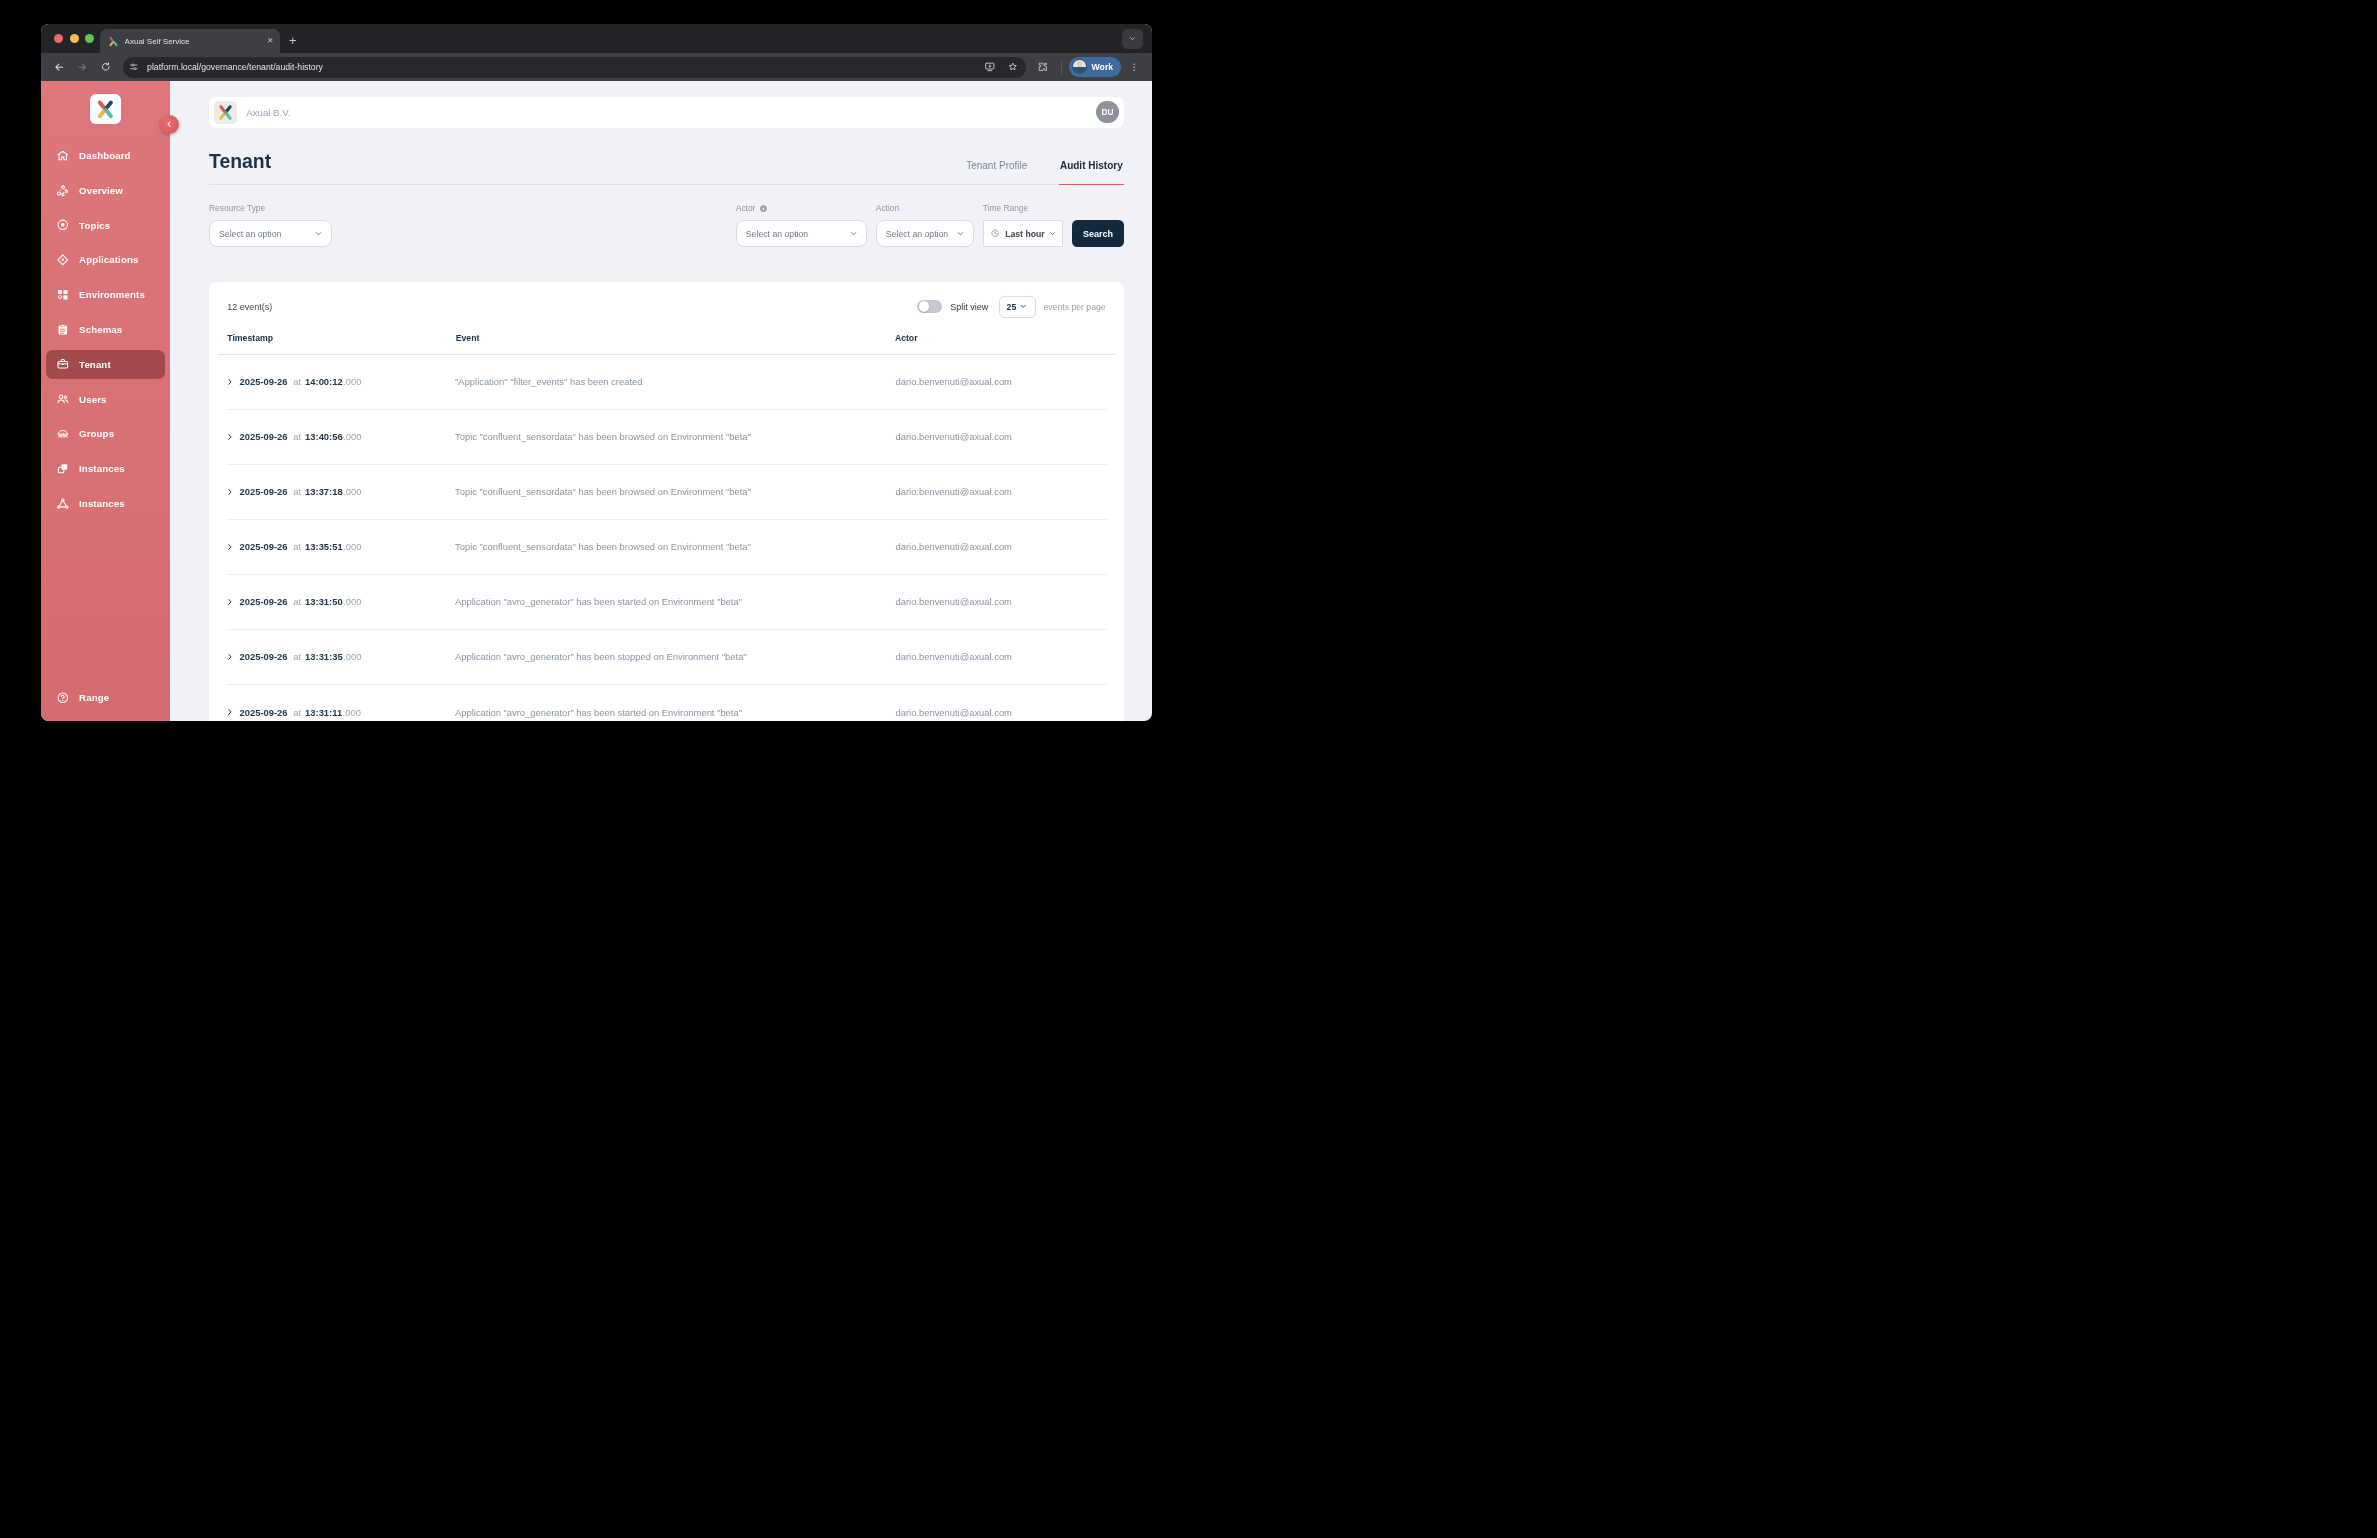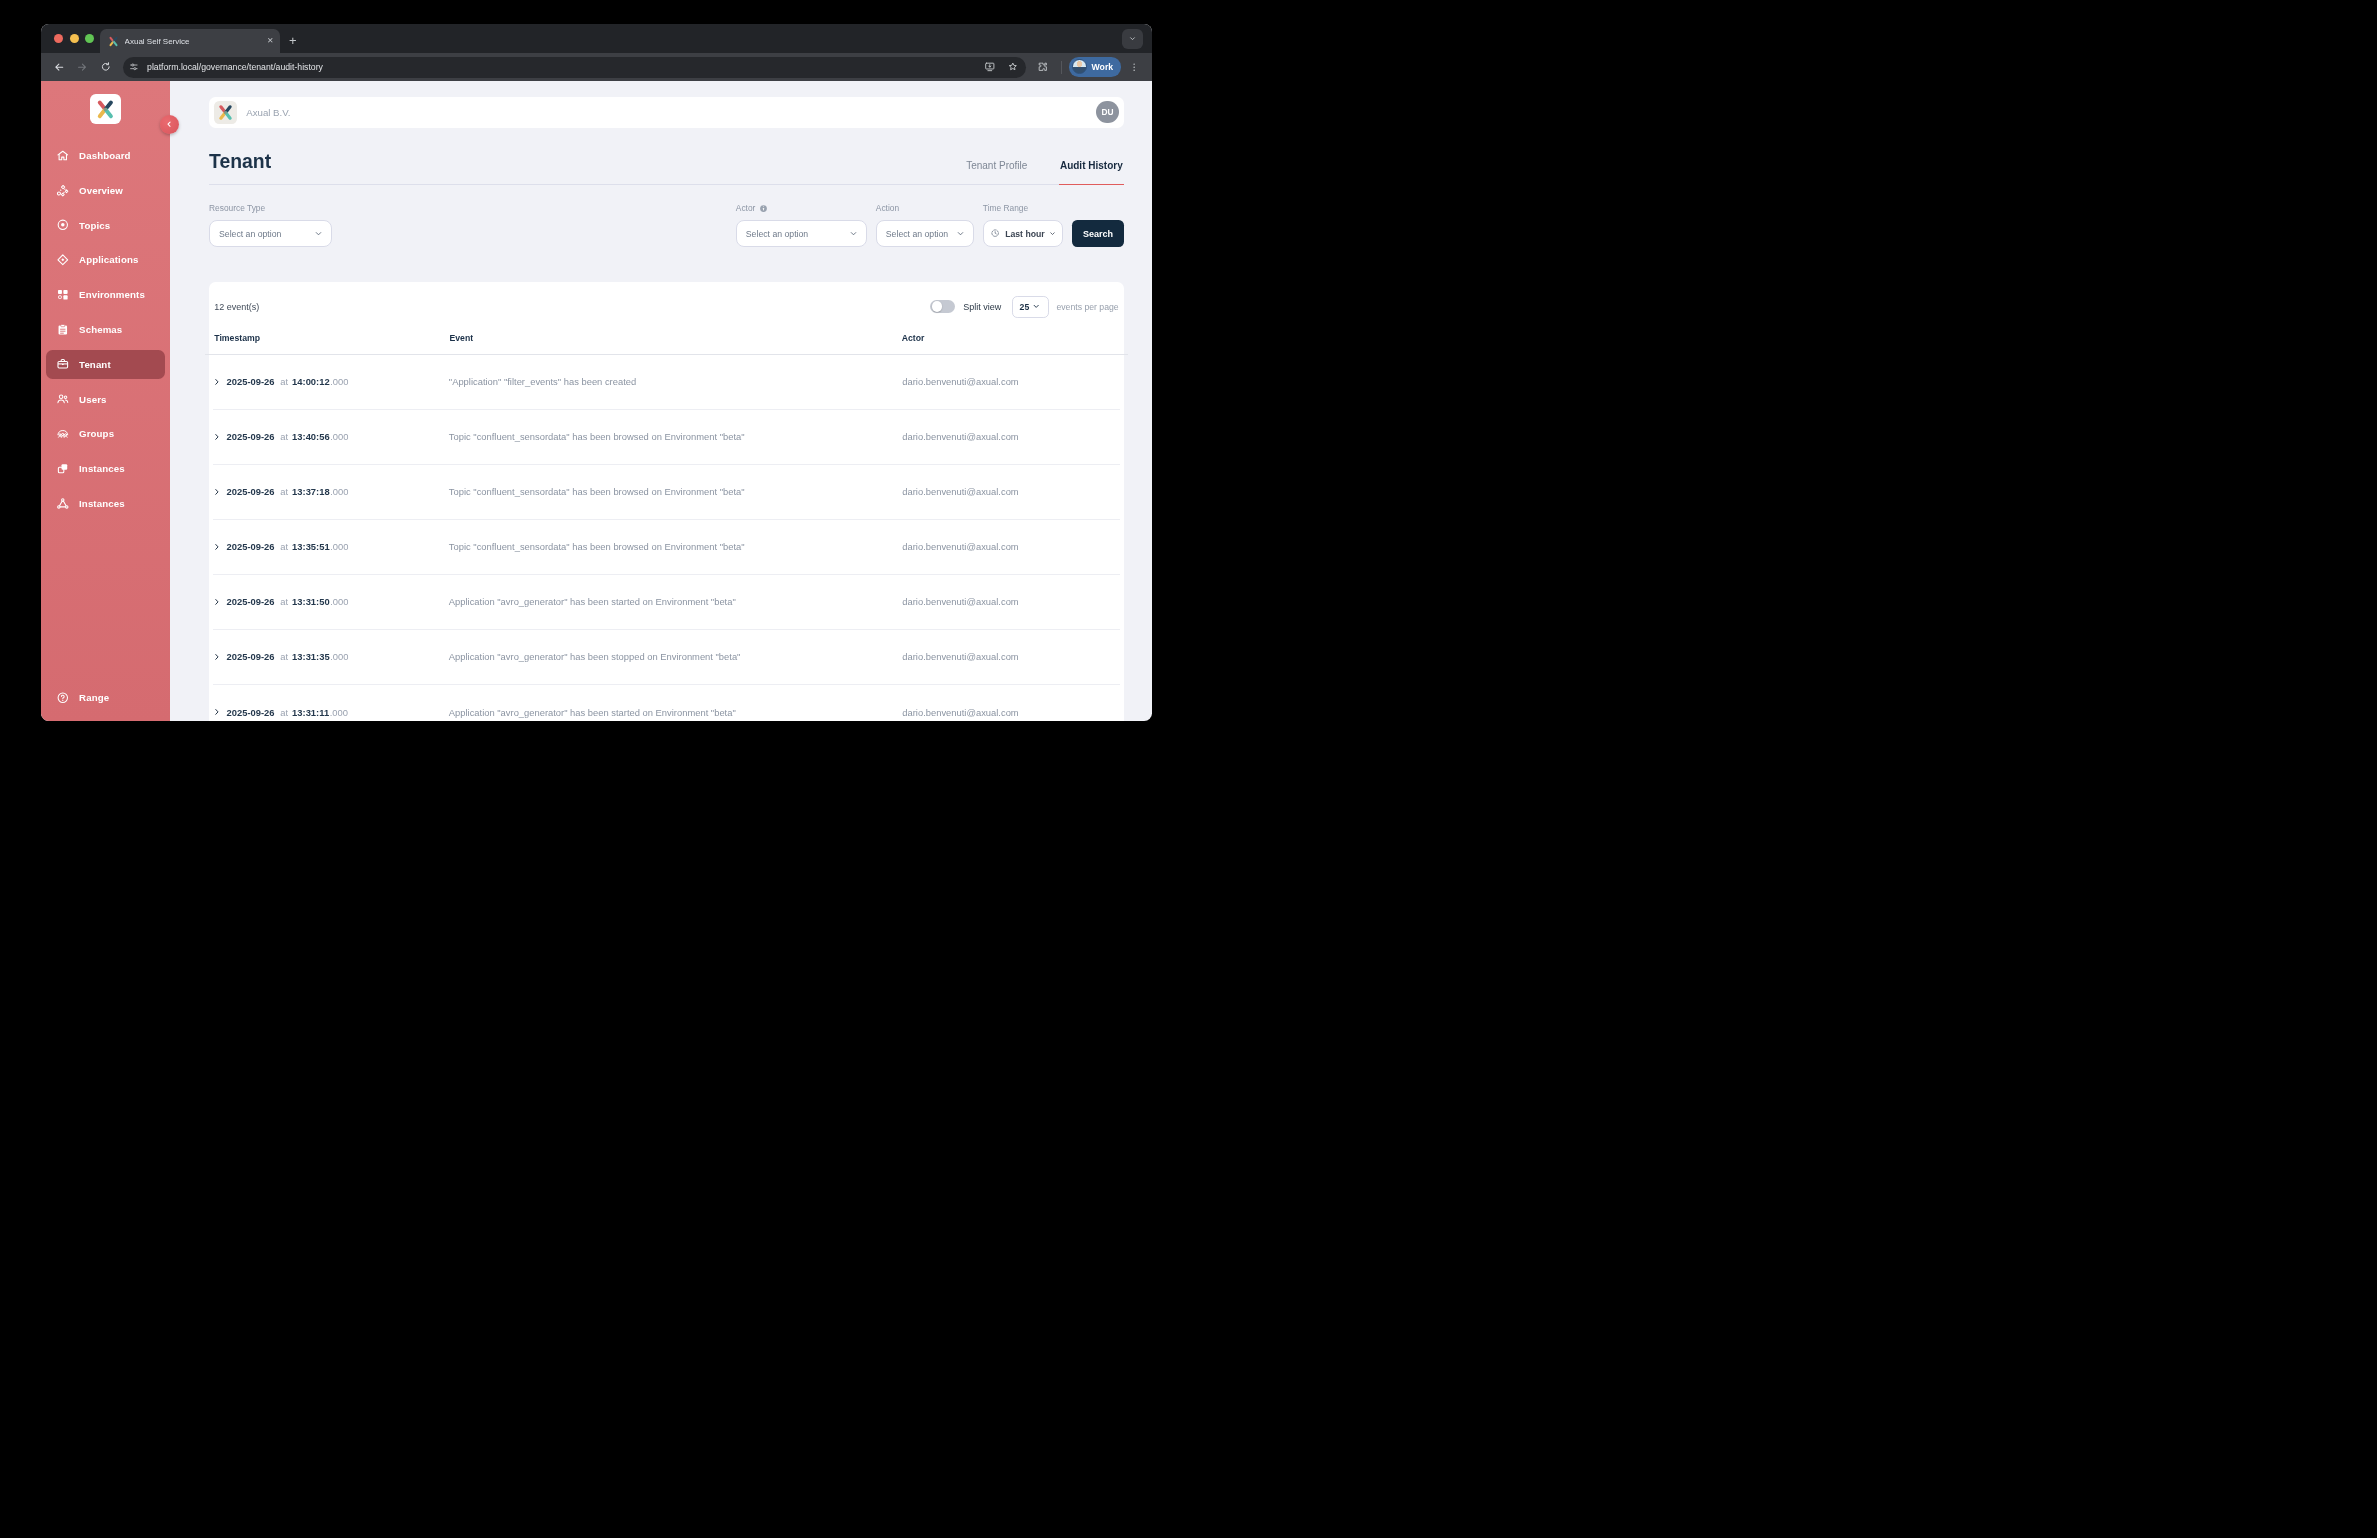--- a/index.html
+++ b/index.html
@@ -51,25 +51,25 @@
   .tab-item{position:relative;font-size:10px;color:#7e8795;padding:0 1.3px 13px;}
   .tab-item.active{color:#16293e;font-weight:700;}
   .tab-item.active::after{content:"";position:absolute;left:0;right:0;bottom:-1.3px;height:1.9px;background:#e05c5c;}
 
   .filters{margin-top:18px;display:flex;align-items:flex-end;gap:9px;}
   .fgroup{display:flex;flex-direction:column;gap:7px;}
   .flabel{font-size:8.4px;color:#8d96a5;display:flex;align-items:center;gap:3.9px;}
   .select{height:27px;background:#fff;border:0.6px solid #d9dbe8;border-radius:8px;display:flex;align-items:center;padding:0 7.8px 0 9px;gap:6.5px;}
   .select-value{flex:1;font-size:8.7px;color:#6f7a8a;white-space:nowrap;}
   .f-spacer{flex:1;}
-  .timerange{height:27px;background:#fff;border:0.6px solid #d9dbe8;border-radius:8px;display:flex;align-items:center;gap:4.5px;padding:0 5.8px 0 6.5px;}
+  .timerange{height:27px;background:#fff;border:0.6px solid #d9dbe8;border-radius:1px;display:flex;align-items:center;gap:4.5px;padding:0 5.8px 0 6.5px;}
   .timerange-value{font-size:8.7px;color:#3c4553;font-weight:600;}
   .search-btn{height:27px;width:52px;background:#132a3e;border-radius:5.2px;color:#fff;font-size:9px;font-weight:600;display:flex;align-items:center;justify-content:center;border:none;}
 
-  .card{margin-top:35px;background:#fff;border-radius:6.5px 6.5px 0 0;padding:0 4px;}
+  .card{margin-top:35px;background:#fff;border-radius:6.5px 6.5px 0 0;padding:0 17px;}
   .card-head{display:flex;align-items:center;padding:13.6px 1.3px 9.7px;}
   .count-text{font-size:9px;color:#414b59;flex:1;}
   .toggle{width:24.5px;height:13px;border-radius:6.5px;background:#c5c9d2;position:relative;margin-right:8.4px;}
   .toggle i{position:absolute;left:1.3px;top:1.3px;width:10.3px;height:10.3px;border-radius:50%;background:#fff;display:block;box-shadow:0 0.6px 1.3px rgba(0,0,0,.25);}
   .split-label{font-size:9px;color:#2c3947;margin-right:10.3px;}
   .pagesize{height:22px;min-width:37px;border:0.6px solid #d9dbe8;border-radius:5.2px;display:flex;align-items:center;gap:3px;padding:0 5.8px 0 7px;margin-right:7.8px;}
   .pagesize-value{font-size:8.7px;color:#1c2f45;font-weight:600;}
   .pagesize-suffix{font-size:8.7px;color:#98a0ad;}
   .thead{display:flex;padding:5.2px 1.3px 11.6px;}
   .th{font-size:8.7px;font-weight:700;color:#1b3048;}

